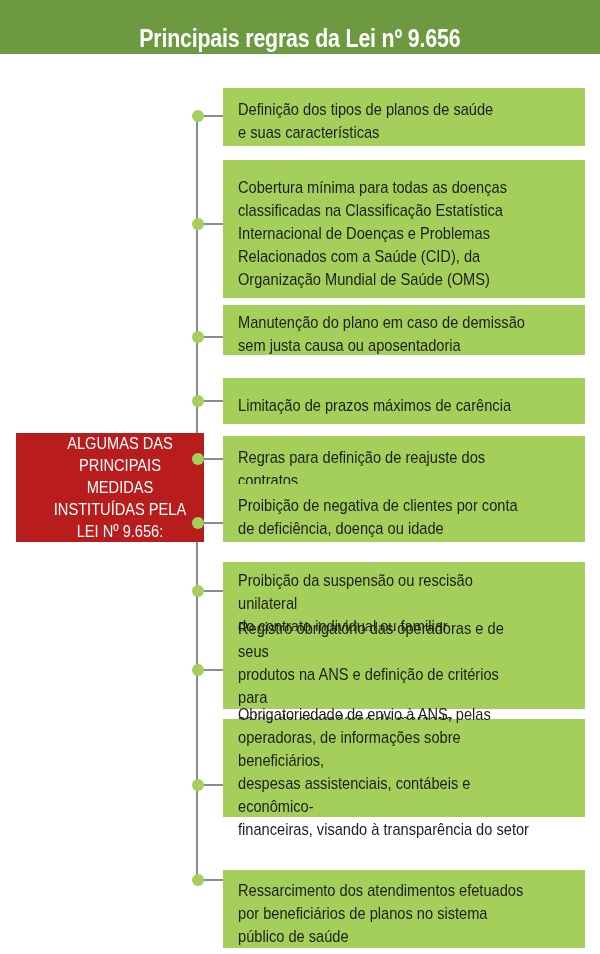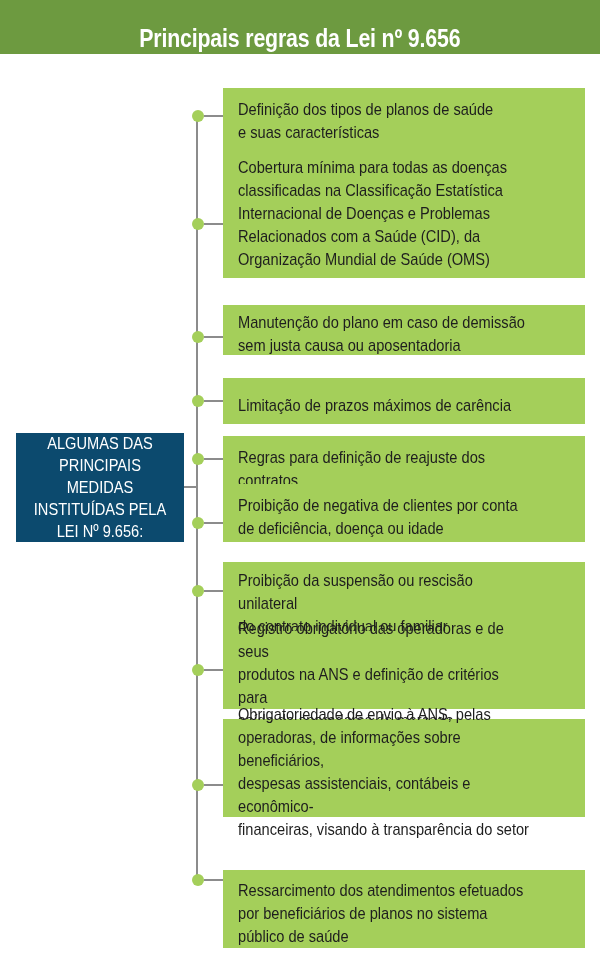--- a/index.html
+++ b/index.html
@@ -21,23 +21,24 @@
     .spine {
       position: absolute; left: 196px; top: 116px; width: 2px; height: 764px;
       background: #8c8c8c;
     }
     .root-connector {
       position: absolute; left: 184px; top: 486px; width: 13px; height: 2px;
       background: #8c8c8c;
     }
     .root-box {
       position: absolute; left: 16px; top: 433px; width: 168px; height: 109px;
-      background: #0c4a6e; color: #ffffff;
+      background: #b91c1c; color: #ffffff;
       display: flex; align-items: center; justify-content: center;
       text-align: center;
+      padding-left: 20px;
     }
     .root-text {
       font-size: 17px; line-height: 22px;
       transform: scaleX(0.86);
       white-space: pre-line;
     }
     .item {
       position: absolute; left: 223px; width: 362px;
       background: #a4cf5a;
       display: flex; align-items: center;
@@ -76,21 +77,21 @@
 
 <div class="dot" style="top:110px"></div>
 <div class="branch" style="top:115px"></div>
 <div class="item" style="top:88px;height:58px">
   <span class="item-text">Definição dos tipos de planos de saúde
 e suas características</span>
 </div>
 
 <div class="dot" style="top:218px"></div>
 <div class="branch" style="top:223px"></div>
-<div class="item" style="top:140px;height:138px">
+<div class="item" style="top:160px;height:138px">
   <span class="item-text">Cobertura mínima para todas as doenças
 classificadas na Classificação Estatística
 Internacional de Doenças e Problemas
 Relacionados com a Saúde (CID), da
 Organização Mundial de Saúde (OMS)</span>
 </div>
 
 <div class="dot" style="top:331px"></div>
 <div class="branch" style="top:336px"></div>
 <div class="item" style="top:305px;height:50px">

